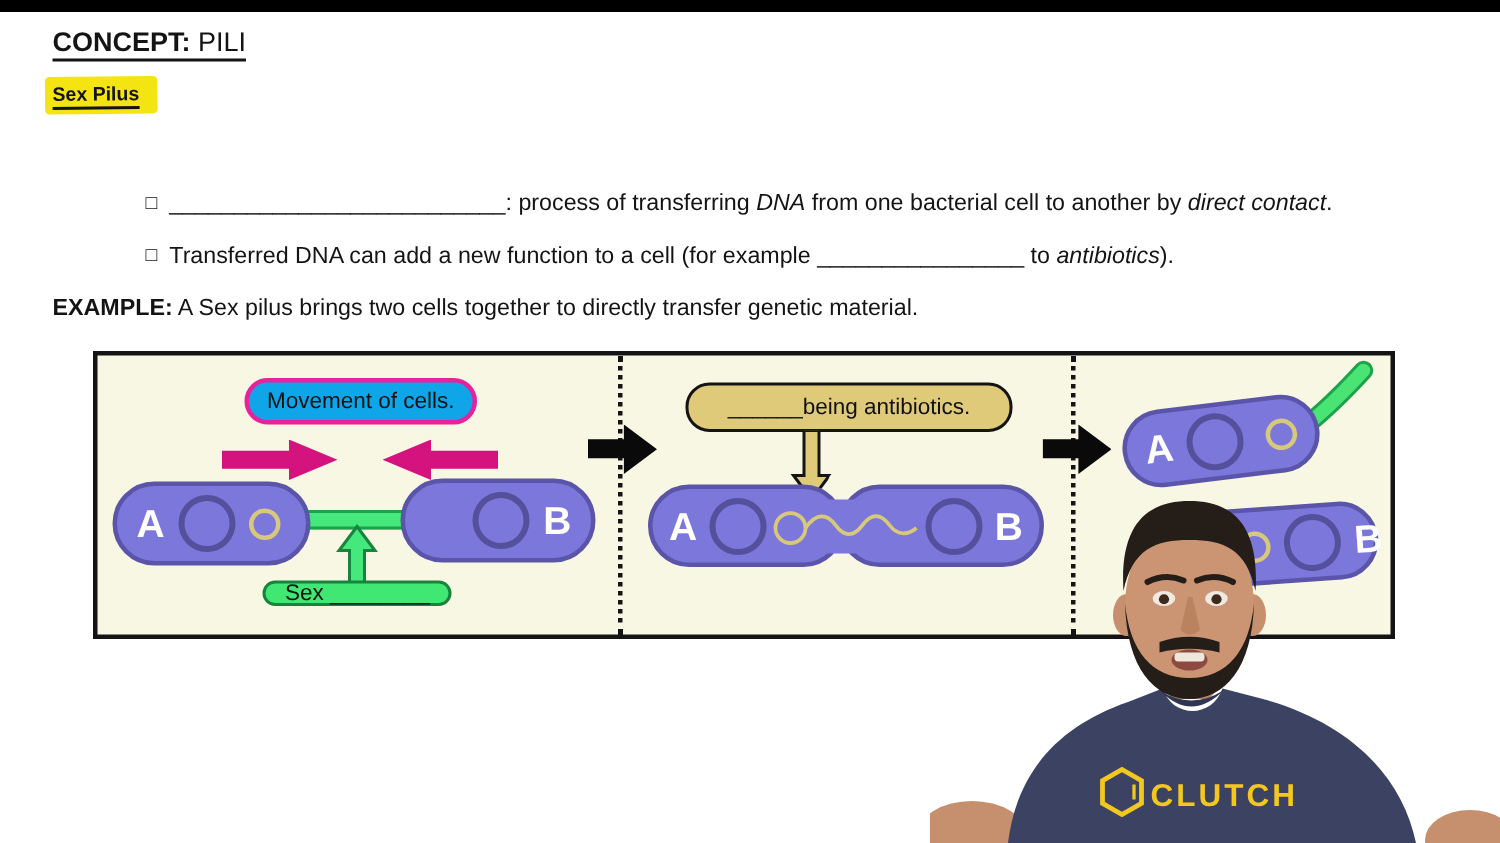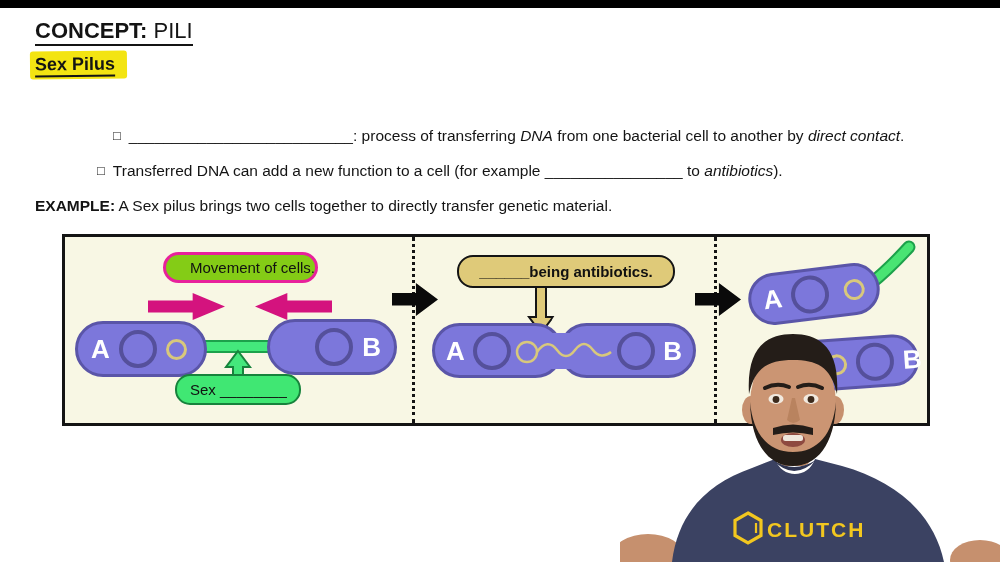--- a/index.html
+++ b/index.html
@@ -7,44 +7,44 @@
   #frame { position:relative; width:1000px; height:562px; overflow:hidden; background:#fff; }
 
   
   .topbar { position:absolute; left:0; top:0; width:1000px; height:8px; background:#000; }
 
   
   .tline { position:absolute; font-size:15.5px; white-space:nowrap; color:#141414; }
   .bold { font-weight:bold; }
   .ital { font-style:italic; }
   .under { border-bottom:2px solid #141414; padding-bottom:1px; }
-  .concept { top:18px; left:35px; font-size:22px; }
+  .concept { top:18px; left:35px; font-size:18px; }
   .sexpilus { top:51px; left:30px; }
   .hl { display:inline-block; background:#f3e412; padding:3px 12px 4px 5px; transform:rotate(-0.6deg); border-radius:3px; }
-  .hl .under { font-size:18px; font-weight:bold; }
+  .hl .under { font-size:13px; font-weight:bold; }
   .b1 { top:92px; left:35px; }
-  .s1 { top:127px; left:97px;margin-left:16px; }
+  .s1 { top:127px; left:97px; }
   .s2 { top:162px; left:97px; }
   .ex { top:197px; left:35px; }
   .submark { font-size:13px; margin-right:8px; position:relative; top:-1px; }
   .blank { letter-spacing:0; }
 
   
   .dbox { position:absolute; left:62px; top:234px; width:862px; height:186px; border:3px solid #141414; background:#f8f7e4; }
   .divider { position:absolute; top:0; bottom:0; width:0; border-left:3px dotted #141414; }
 
   .cell { position:absolute; background:#7c77db; border:3px solid #5a55a8; border-radius:30px; display:flex; align-items:center; box-sizing:border-box; }
   .cell-letter { color:#fff; font-weight:bold; font-size:26px; line-height:1; }
   .ring-dark { width:30px; height:30px; border:4px solid #55509b; border-radius:50%; flex:0 0 auto; }
   .ring-tan { width:15px; height:15px; border:3px solid #d8c87c; border-radius:50%; flex:0 0 auto; }
 
   .bubble { position:absolute; display:flex; align-items:center; justify-content:center; box-sizing:border-box; font-size:15px; color:#111; white-space:nowrap; }
-  .bubble.pink { background:#84cc16; border:3px solid #e8219c; border-radius:16px;justify-content:flex-end; }
+  .bubble.pink { background:#0ea5e9; border:3px solid #e8219c; border-radius:16px; }
   .bubble.green { background:#40e773; border:2.5px solid #17833c; border-radius:15px; justify-content:flex-start; padding-left:13px; }
-  .bubble.tan { background:#dfca79; border:2.5px solid #141414; border-radius:16px;font-weight:bold; }
+  .bubble.tan { background:#dfca79; border:2.5px solid #141414; border-radius:16px; }
 
   .marrow { position:absolute; background:#d4137e; clip-path:polygon(0 28%,58% 28%,58% 0,100% 50%,58% 100%,58% 72%,0 72%); }
   .marrow.left { transform:scaleX(-1); }
   .barrow { position:absolute; background:#0a0a0a; clip-path:polygon(0 30%,52% 30%,52% 0,100% 50%,52% 100%,52% 68%,0 68%); }
 
   .bridge { position:absolute; background:#44e87c; border:2px solid #1da14b; box-sizing:border-box; }
   .patch { position:absolute; background:#7c77db; }
   .notch { position:absolute; background:#f8f7e4; border-radius:50%; }
   .svgabs { position:absolute; }
 
@@ -85,21 +85,21 @@
       <span class="ring-tan"></span>
     </div>
     <div class="cell" style="left:202px; top:82px; width:130px; height:56px; justify-content:flex-end; padding-right:13px; gap:9px;">
       <span class="ring-dark"></span>
       <span class="cell-letter">B</span>
     </div>
 
     <svg class="svgabs" style="left:158px; top:112px;" width="30" height="40" viewBox="0 0 30 40">
       <path d="M15,2 L27,18 L20,18 L20,40 L10,40 L10,18 L3,18 Z" fill="#44e87c" stroke="#17833c" stroke-width="2"></path>
     </svg>
-    <div class="bubble green" style="left:110px; top:137px; width:126px; height:31px;">
+    <div class="bubble green" style="left:110px; top:150px; width:126px; height:17px;">
         <span>Sex ________</span>
       </div>
 
     <div class="barrow" style="left:327px; top:46px; width:46px; height:33px;"></div>
 
     <div class="bubble tan" style="left:392px; top:18px; width:218px; height:33px;">
         <span class="blank">______</span>
         <span> being antibiotics.</span>
       </div>
     <svg class="svgabs" style="left:462px; top:50px;" width="28" height="48" viewBox="0 0 28 48">

